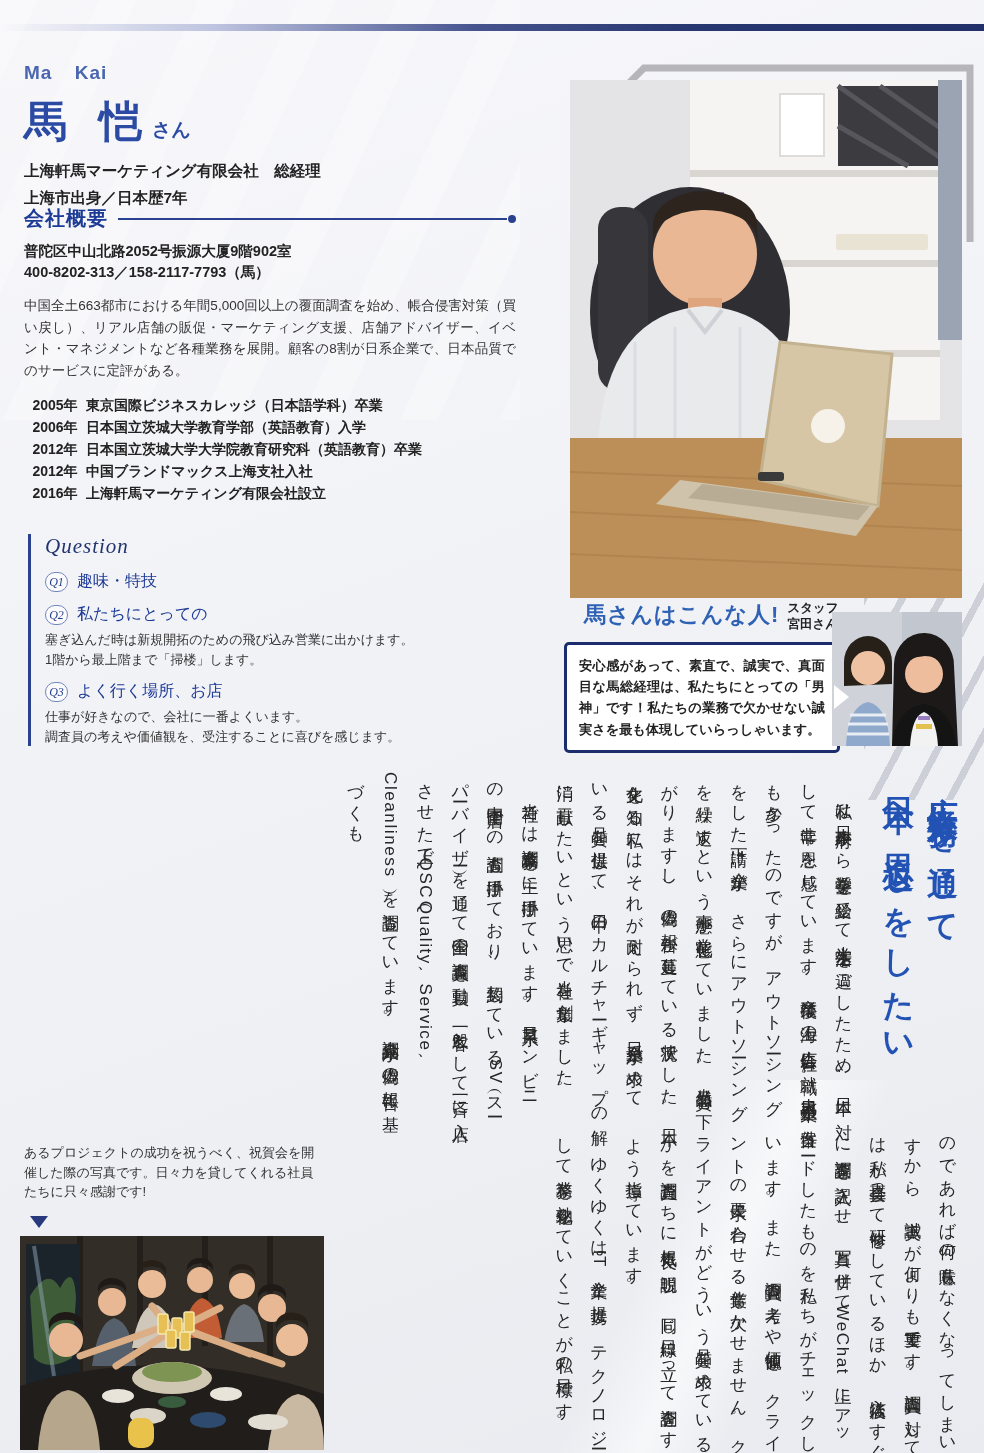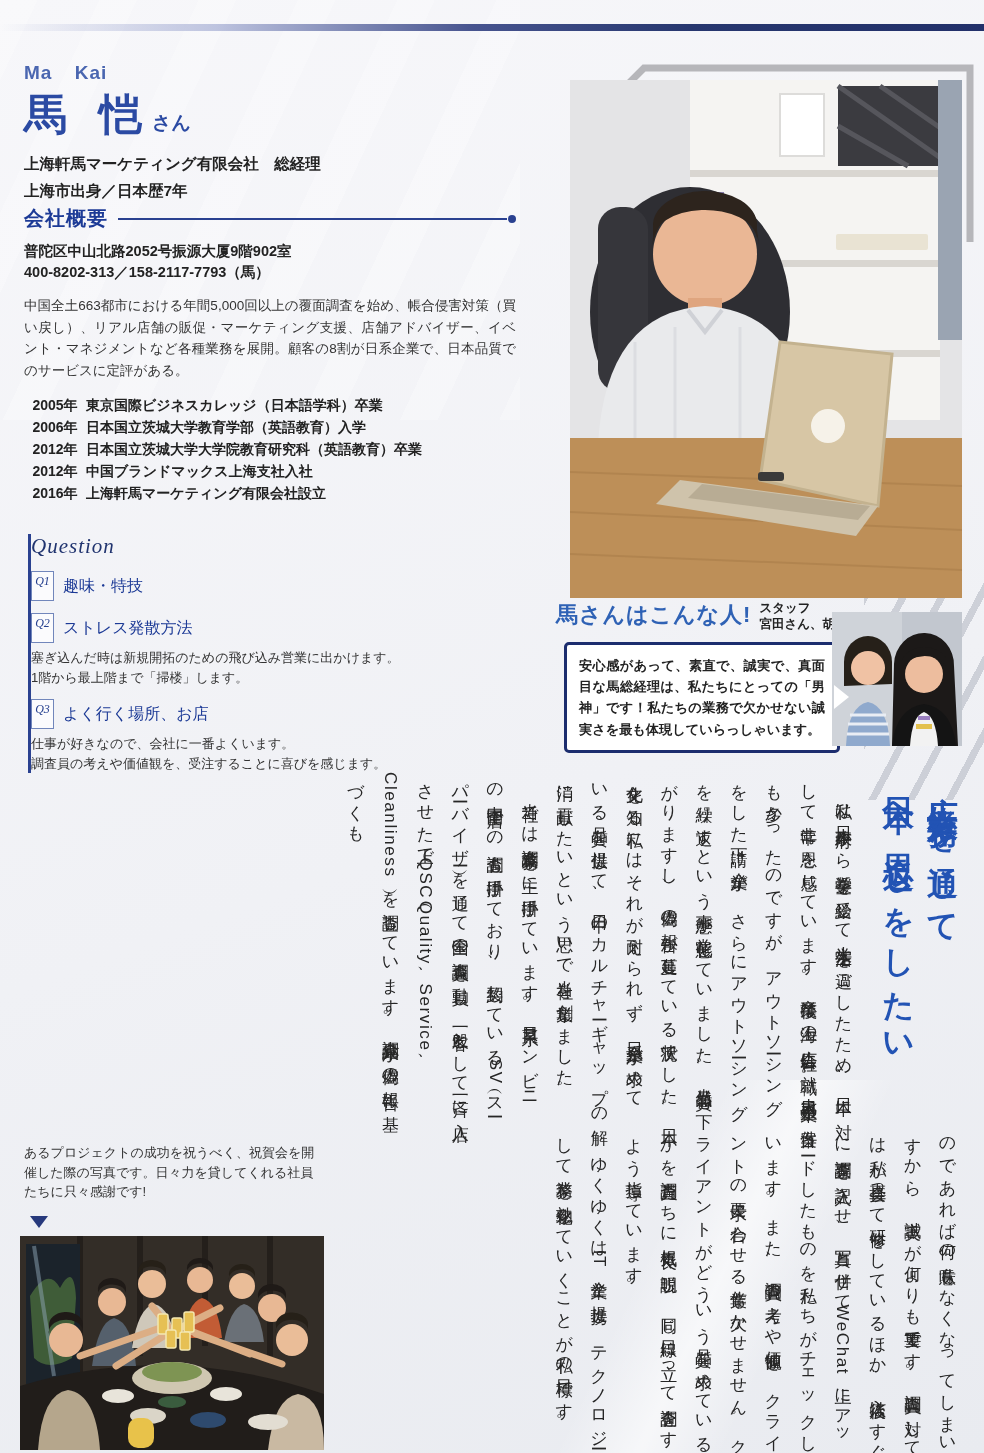--- a/index.html
+++ b/index.html
@@ -23,50 +23,50 @@
     position:absolute; right:0; top:565px; width:120px; height:235px; pointer-events:none;
     background:repeating-linear-gradient(118deg, rgba(148,154,168,0) 0 12px, rgba(148,154,168,.38) 12px 19px, rgba(148,154,168,0) 19px 34px);
   }
   .sheen-br {
     position:absolute; right:0; top:1080px; width:520px; height:380px; pointer-events:none;
     background:linear-gradient(115deg, rgba(255,255,255,0) 38%, rgba(255,255,255,.6) 50%, rgba(255,255,255,0) 62%);
   }
   
   .name-block { position:absolute; left:24px; top:62px; }
   .romaji { color:#4a66b0; font-size:19px; font-weight:bold; word-spacing:16px; letter-spacing:1px; }
-  .kanji-row { margin-top:2px; }
+  .kanji-row { margin-top:9px; }
   .kanji { color:#2b4aa3; font-size:43px; font-weight:bold; letter-spacing:10px; }
   .kanji-suffix { color:#2b4aa3; font-size:19px; font-weight:bold; }
   .p-title { margin-top:10px; color:#222; font-size:15.5px; font-weight:bold; }
   .p-origin { margin-top:6px; color:#222; font-size:15.5px; font-weight:bold; }
   
   .sec { position:absolute; left:24px; width:492px; }
   .sec-head { display:flex; align-items:center; }
   .sec-label { color:#1c3a96; font-size:20px; font-weight:bold; letter-spacing:1px; white-space:nowrap; }
   .sec-rule { flex:1; height:2px; background:#2a4190; margin:0 1px 0 10px; }
   .sec-dot { width:8px; height:8px; border-radius:50%; background:#2a4190; }
   .addr, .phone { font-size:14.5px; color:#222; font-weight:bold; line-height:1.45; }
   .desc { margin-top:12px; font-size:13.5px; color:#333; line-height:1.6; text-align:justify; }
   .profile-rows { margin-top:8px; }
   .p-row { display:flex; font-size:14px; color:#222; line-height:1.58; font-weight:bold; }
   .p-year { width:62px; flex:none;text-align:center; }
   
-  .q-sec { position:absolute; left:28px; top:534px; width:480px; border-left:3px solid #2a4190; }
+  .q-sec { position:absolute; left:28px; top:534px; width:480px; border-left:3px solid #2a4190; padding-left:14px; }
   .q-head { font-family:"Liberation Serif","DejaVu Serif",serif; font-style:italic; color:#21346f; font-size:21px; letter-spacing:1px; }
   .q-item { margin-top:12px; }
   .q-title-row { display:flex; align-items:center; gap:9px; }
-  .q-badge { display:inline-block; width:23px; height:30px; border:1.5px solid #7186bb; border-radius:0; color:#26408f; font-family:"Liberation Serif","DejaVu Serif",serif; font-style:italic; font-size:12px; text-align:center; line-height:18px; background:#fbfbfd; }
+  .q-badge { display:inline-block; width:23px; height:20px; border:1.5px solid #7186bb; border-radius:10px; color:#26408f; font-family:"Liberation Serif","DejaVu Serif",serif; font-style:italic; font-size:12px; text-align:center; line-height:18px; background:#fbfbfd; }
   .q-title { color:#1c3a96; font-size:16px; font-weight:normal; }
   .q-ans { margin-top:5px; font-size:13px; color:#333; line-height:1.5; white-space:pre-line; }
   
   .photo-wrap { position:absolute; left:540px; top:42px; width:440px; height:560px; }
   
   .testimonial { position:absolute; left:556px; top:600px; width:406px; z-index:3; }
   .t-head-row { display:flex; align-items:flex-start; gap:8px; }
-  .t-heading { color:#2f62b5; font-size:22px; font-weight:bold; letter-spacing:1px; white-space:nowrap; }
+  .t-heading { color:#2f62b5; font-size:22px; font-weight:bold; letter-spacing:1px; white-space:nowrap;margin-left:28px; }
   .t-staff { font-size:12.5px; color:#222; line-height:1.3; font-weight:bold; white-space:pre-line; }
   .bubble { position:relative; margin-top:9px; width:276px; background:#fff; border:3px solid #1c2d6e; border-radius:5px; padding:10px 12px;margin-left:8px; }
   .bubble::after { content:""; position:absolute; right:-21px; top:50%; transform:translateY(-50%); width:0; height:0; border-top:17px solid transparent; border-bottom:17px solid transparent; border-left:21px solid #1c2d6e; }
   .bubble::before { content:""; position:absolute; right:-12px; top:50%; transform:translateY(-50%); width:0; height:0; border-top:12px solid transparent; border-bottom:12px solid transparent; border-left:15px solid #fff; z-index:1; }
   .quote { font-size:13.2px; color:#222; line-height:1.62; font-weight:bold; text-align:justify; }
   .staff-photo { position:absolute; right:0; top:12px; width:130px; height:134px; }
   
   .v { writing-mode:vertical-rl; text-orientation:mixed; }
   .article-top { position:absolute; left:18px; top:772px; width:946px; height:348px; }
   .headline { color:#2253b4; font-size:31px; font-weight:bold; line-height:1.42; letter-spacing:7px; }
@@ -138,21 +138,21 @@
     <div class="q-head">Question</div>
     <div class="q-item">
       <div class="q-title-row">
         <span class="q-badge">Q1</span>
         <span class="q-title">趣味・特技</span>
       </div>
     </div>
     <div class="q-item">
       <div class="q-title-row">
         <span class="q-badge">Q2</span>
-        <span class="q-title">ストレス発散方法</span>
+        <span class="q-title">私たちにとっての</span>
       </div>
       <div class="q-ans">塞ぎ込んだ時は新規開拓のための飛び込み営業に出かけます。
 1階から最上階まで「掃楼」します。</div>
     </div>
     <div class="q-item">
       <div class="q-title-row">
         <span class="q-badge">Q3</span>
         <span class="q-title">よく行く場所、お店</span>
       </div>
       <div class="q-ans">仕事が好きなので、会社に一番よくいます。

